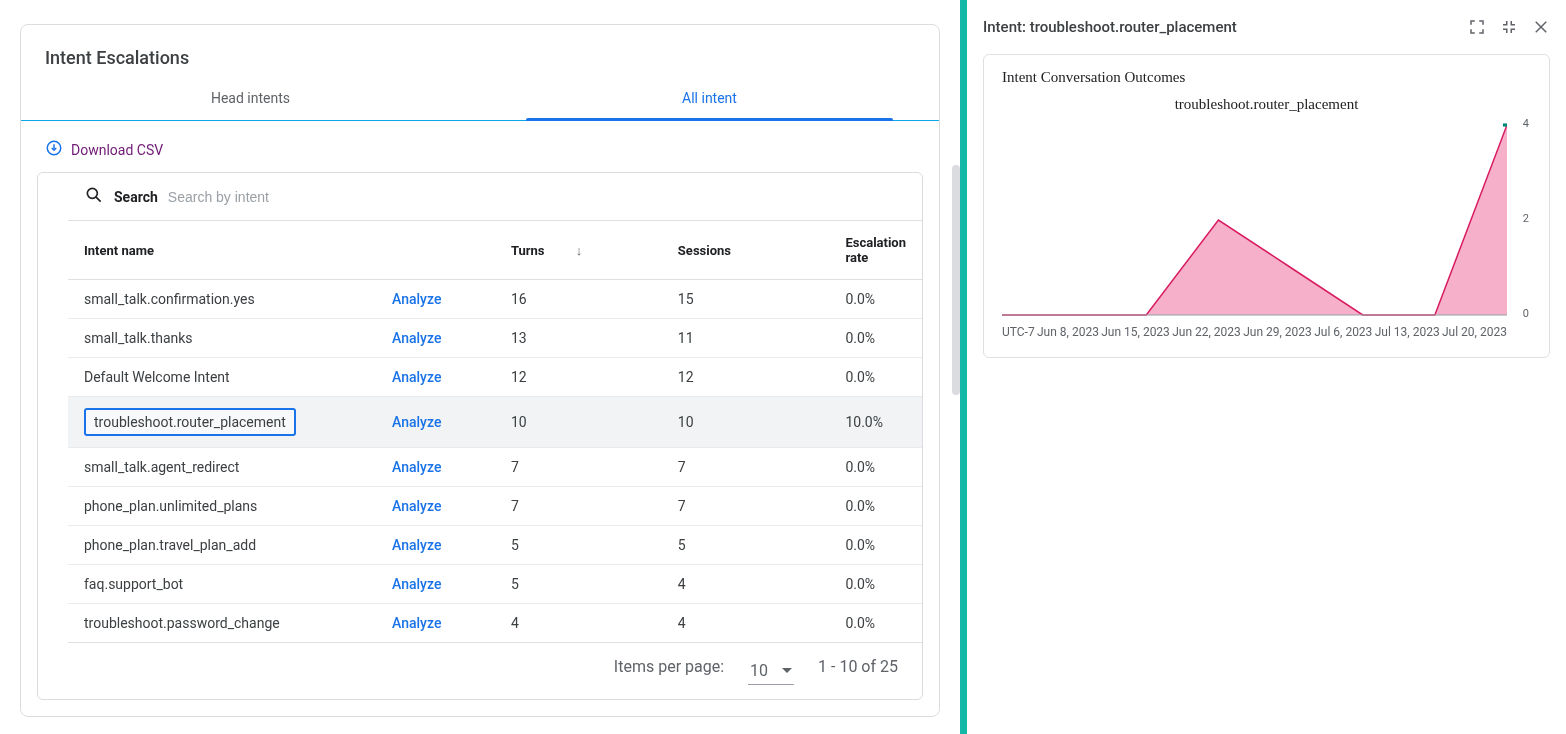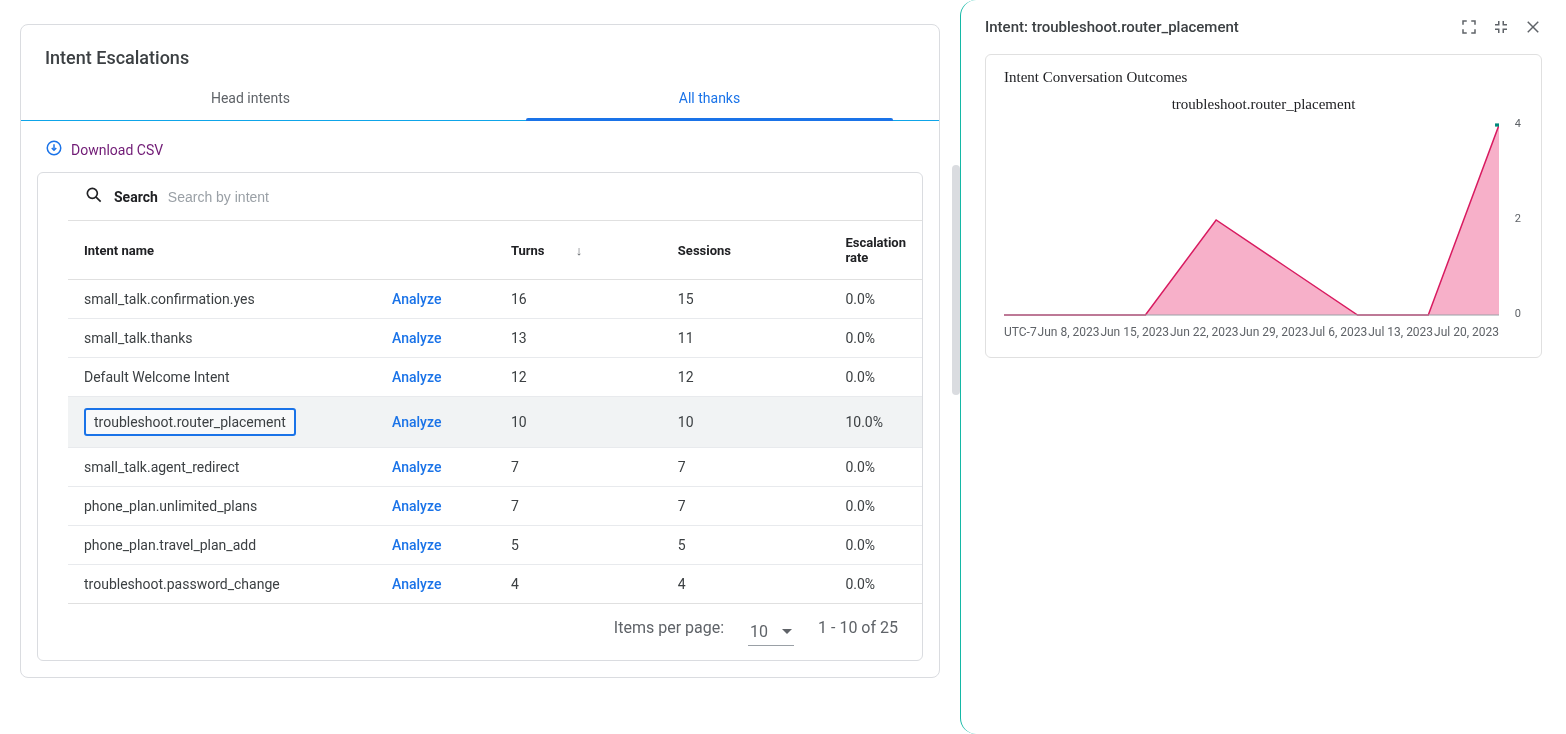--- a/index.html
+++ b/index.html
@@ -164,23 +164,22 @@
     top: 165px;
     width: 8px;
     height: 230px;
     background: #dadce0;
     border-radius: 4px;
   }
 
   
   .right-panel {
     flex: 1;
-    padding: 18px 24px;
-    border-left: 1px solid #14b8a6;
-    border-radius: 16px;
+    padding: 18px 16px;
+    border-left: 7px solid #14b8a6;
   }
   .panel-header {
     display: flex;
     align-items: center;
     justify-content: space-between;
     margin-bottom: 18px;
   }
   .panel-title {
     font-size: 15px;
     font-weight: 500;
@@ -243,21 +242,21 @@
 </style>
 </head>
 <body>
 
 <div class="left-panel">
   <div class="card">
     <div class="card-title">Intent Escalations</div>
 
     <div class="tabs">
       <div class="tab">Head intents</div>
-      <div class="tab active">All thanks</div>
+      <div class="tab active">All intent</div>
     </div>
 
     <div class="download-row">
       <span>
         <svg viewBox="0 0 24 24">
             <circle cx="12" cy="12" r="9"></circle>
             <path d="M12 7v7"></path>
             <path d="M9 12l3 3 3-3"></path>
           </svg>
       </span>
@@ -337,20 +336,27 @@
               <td><span class="analyze-link">Analyze</span></td>
               <td>7</td>
               <td>7</td>
               <td>0.0%</td>
             </tr>
             <tr>
               <td><span>phone_plan.travel_plan_add</span></td>
               <td><span class="analyze-link">Analyze</span></td>
               <td>5</td>
               <td>5</td>
+              <td>0.0%</td>
+            </tr>
+            <tr>
+              <td><span>faq.support_bot</span></td>
+              <td><span class="analyze-link">Analyze</span></td>
+              <td>5</td>
+              <td>4</td>
               <td>0.0%</td>
             </tr>
             <tr>
               <td><span>troubleshoot.password_change</span></td>
               <td><span class="analyze-link">Analyze</span></td>
               <td>4</td>
               <td>4</td>
               <td>0.0%</td>
             </tr>
           </tbody>

